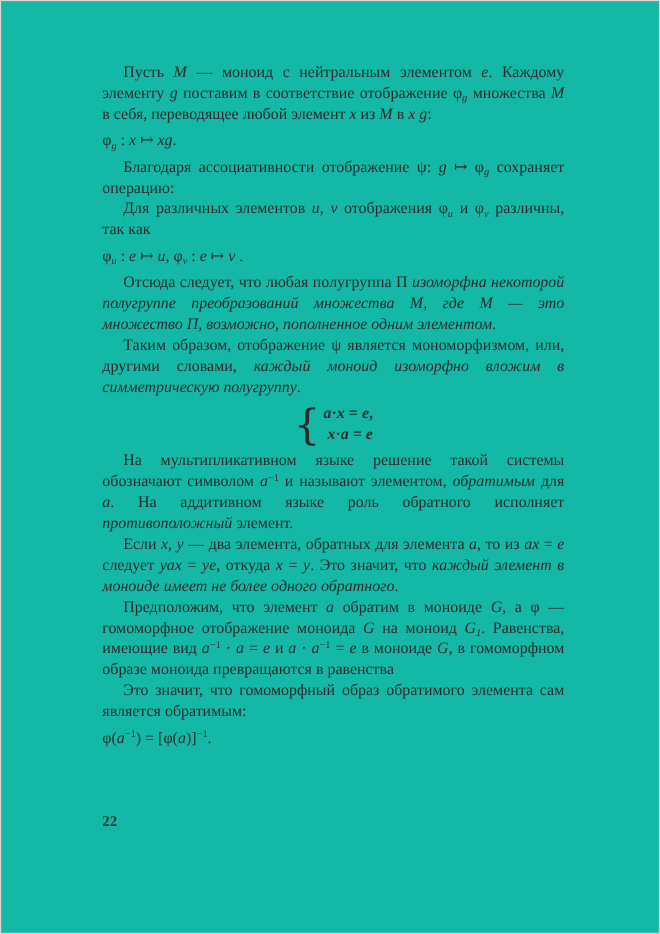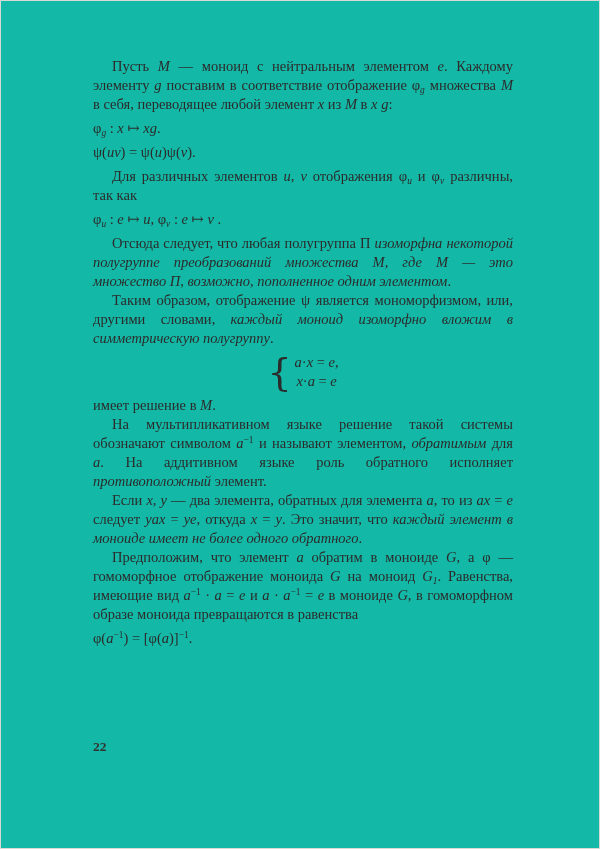--- a/index.html
+++ b/index.html
@@ -14,43 +14,43 @@
     hyphens:auto;-webkit-hyphens:auto;
   }
   .para{margin:0;text-indent:19px;}
   .para.noindent{text-indent:0;}
   .it{font-style:italic;}
   sup{font-size:0.65em;line-height:0;vertical-align:baseline;position:relative;top:-0.5em;}
   sub{font-size:0.65em;line-height:0;vertical-align:baseline;position:relative;top:0.3em;}
   .formula{margin:5px 0;text-align:left;text-indent:0;}
   .system{display:flex;justify-content:center;align-items:center;margin:5px 0;}
   .brace{font-family:"DejaVu Serif",serif;font-size:38px;line-height:1;margin-right:3px;font-weight:400;}
-  .syscol{display:inline-flex;flex-direction:column;text-align:center;}
+  .syscol{display:inline-flex;flex-direction:column;text-align:right;font-weight:bold;}
   .sysline{display:block;line-height:19px;}
   .page-number{position:absolute;left:92px;top:738px;font-size:13.5px;font-weight:bold;color:#333;}
 </style>
 </head>
 <body>
 
 <main class="page">
   <article class="content" id="content">
       <p class="para"><span>Пусть </span><span class="it">M</span><span> — моноид с нейтральным элементом </span><span class="it">e</span><span>. Каждому элементу </span><span class="it">g</span><span> поставим в соответствие отображение φ</span><sub class="it">g</sub><span> множества </span><span class="it">M</span><span> в себя, переводящее любой элемент </span><span class="it">x</span><span> из </span><span class="it">M</span><span> в </span><span class="it">x g</span><span>:</span></p>
       <div class="formula"><span>φ</span><sub class="it">g</sub><span> : </span><span class="it">x</span><span> ↦ </span><span class="it">xg</span><span>.</span></div>
-      <div class="formula"><span>ψ(</span><span class="it">uv</span><span>) = ψ(</span><span class="it">u</span><span>)ψ(</span><span class="it">v</span><span>).</span></div>
+      <p class="para"><span>Благодаря ассоциативности отображение ψ: </span><span class="it">g</span><span> ↦ φ</span><sub class="it">g</sub><span> сохраняет операцию:</span></p>
       <p class="para"><span>Для различных элементов </span><span class="it">u</span><span>, </span><span class="it">v</span><span> отображения φ</span><sub class="it">u</sub><span> и φ</span><sub class="it">v</sub><span> различны, так как</span></p>
       <div class="formula"><span>φ</span><sub class="it">u</sub><span> : </span><span class="it">e</span><span> ↦ </span><span class="it">u</span><span>, φ</span><sub class="it">v</sub><span> : </span><span class="it">e</span><span> ↦ </span><span class="it">v</span><span> .</span></div>
       <p class="para"><span>Отсюда следует, что любая полугруппа П </span><span class="it">изоморфна некоторой полугруппе преобразований множества M, где M — это множество П, возможно, пополненное одним элементом</span><span>.</span></p>
       <p class="para"><span>Таким образом, отображение ψ является мономорфизмом, или, другими словами, </span><span class="it">каждый моноид изоморфно вложим в симметрическую полугруппу</span><span>.</span></p>
       <div class="system">
         <span class="brace">{</span>
         <span class="syscol">
           <span class="sysline"><span class="it">a</span><span>·</span><span class="it">x</span><span> = </span><span class="it">e</span><span>,</span></span>
           <span class="sysline"><span class="it">x</span><span>·</span><span class="it">a</span><span> = </span><span class="it">e</span></span>
         </span>
       </div>
-      <p class="para noindent"><span>имеет решение в </span><span class="it">M</span><span>.</span></p>
       <p class="para"><span>На мультипликативном языке решение такой системы обозначают символом </span><span class="it">a</span><sup>−1</sup><span> и называют элементом, </span><span class="it">обратимым</span><span> для </span><span class="it">a</span><span>. На аддитивном языке роль обратного исполняет </span><span class="it">противоположный</span><span> элемент.</span></p>
       <p class="para"><span>Если </span><span class="it">x</span><span>, </span><span class="it">y</span><span> — два элемента, обратных для элемента </span><span class="it">a</span><span>, то из </span><span class="it">ax</span><span> = </span><span class="it">e</span><span> следует </span><span class="it">yax</span><span> = </span><span class="it">ye</span><span>, откуда </span><span class="it">x</span><span> = </span><span class="it">y</span><span>. Это значит, что </span><span class="it">каждый элемент в моноиде имеет не более одного обратного</span><span>.</span></p>
       <p class="para"><span>Предположим, что элемент </span><span class="it">a</span><span> обратим в моноиде </span><span class="it">G</span><span>, а φ — гомоморфное отображение моноида </span><span class="it">G</span><span> на моноид </span><span class="it">G</span><sub class="it">1</sub><span>. Равенства, имеющие вид </span><span class="it">a</span><sup>−1</sup><span> · </span><span class="it">a</span><span> = </span><span class="it">e</span><span> и </span><span class="it">a</span><span> · </span><span class="it">a</span><sup>−1</sup><span> = </span><span class="it">e</span><span> в моноиде </span><span class="it">G</span><span>, в гомоморфном образе моноида превращаются в равенства</span></p>
+      <p class="para"><span>Это значит, что гомоморфный образ обратимого элемента сам является обратимым:</span></p>
       <div class="formula"><span>φ(</span><span class="it">a</span><sup>−1</sup><span>) = [φ(</span><span class="it">a</span><span>)]</span><sup>−1</sup><span>.</span></div>
     </article>
   <div class="page-number">22</div>
 </main>
 
 </body></html>

